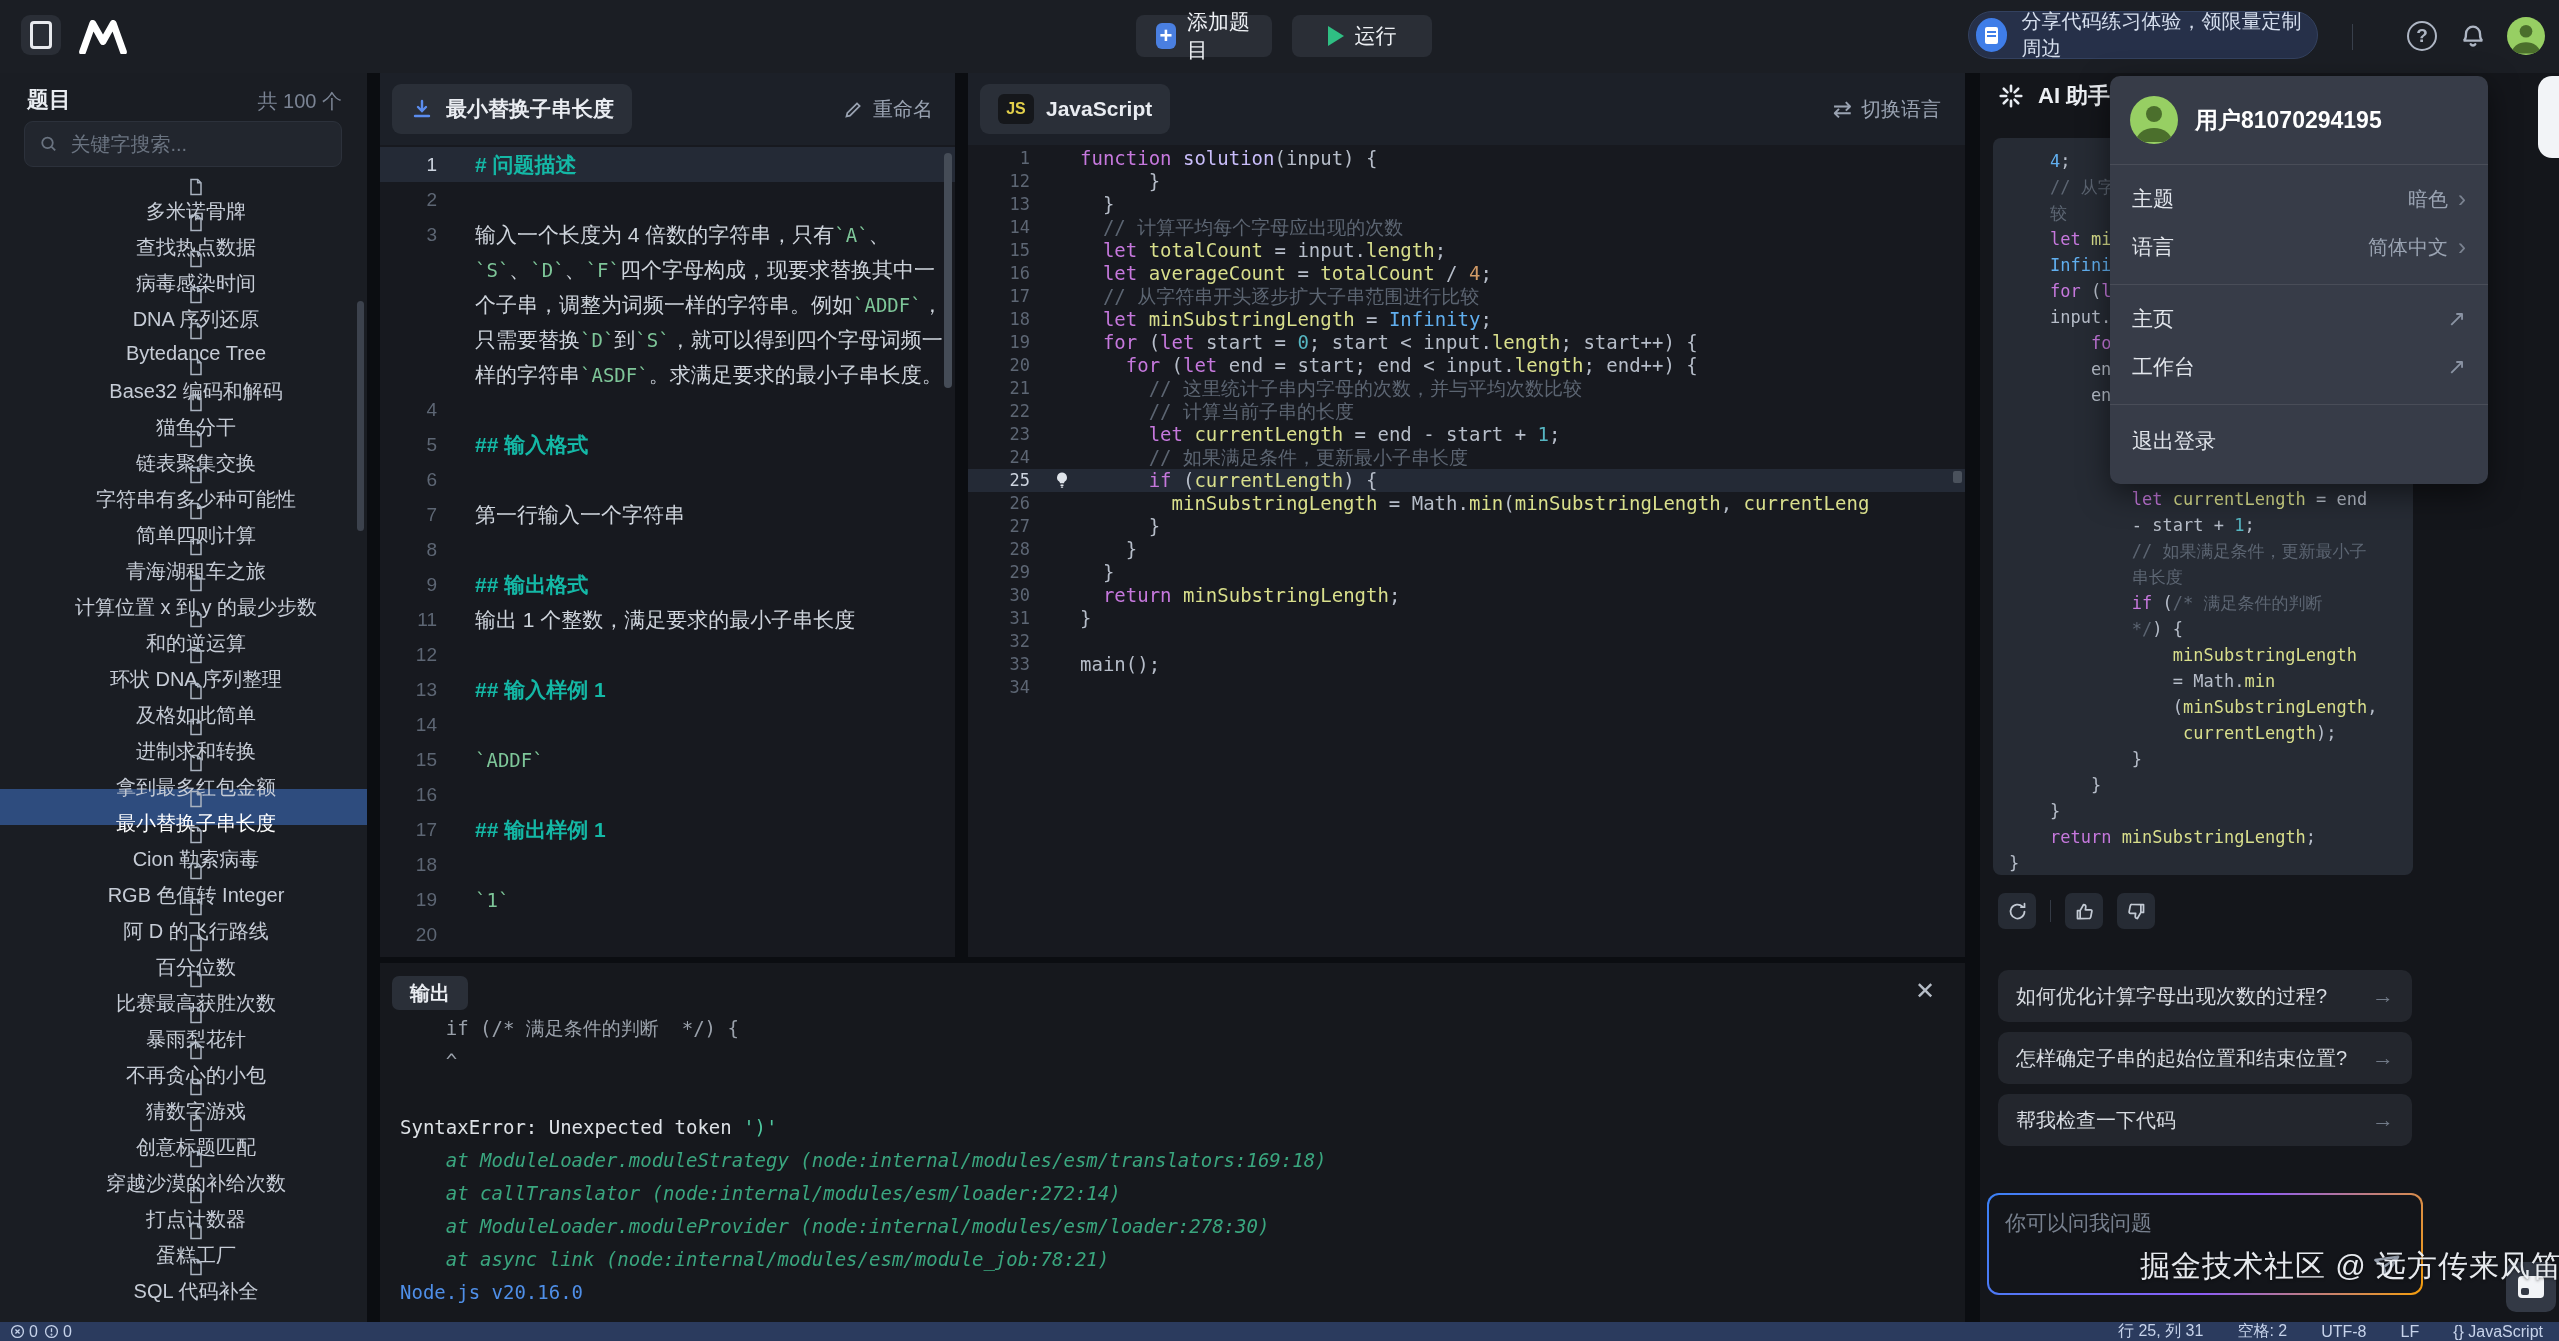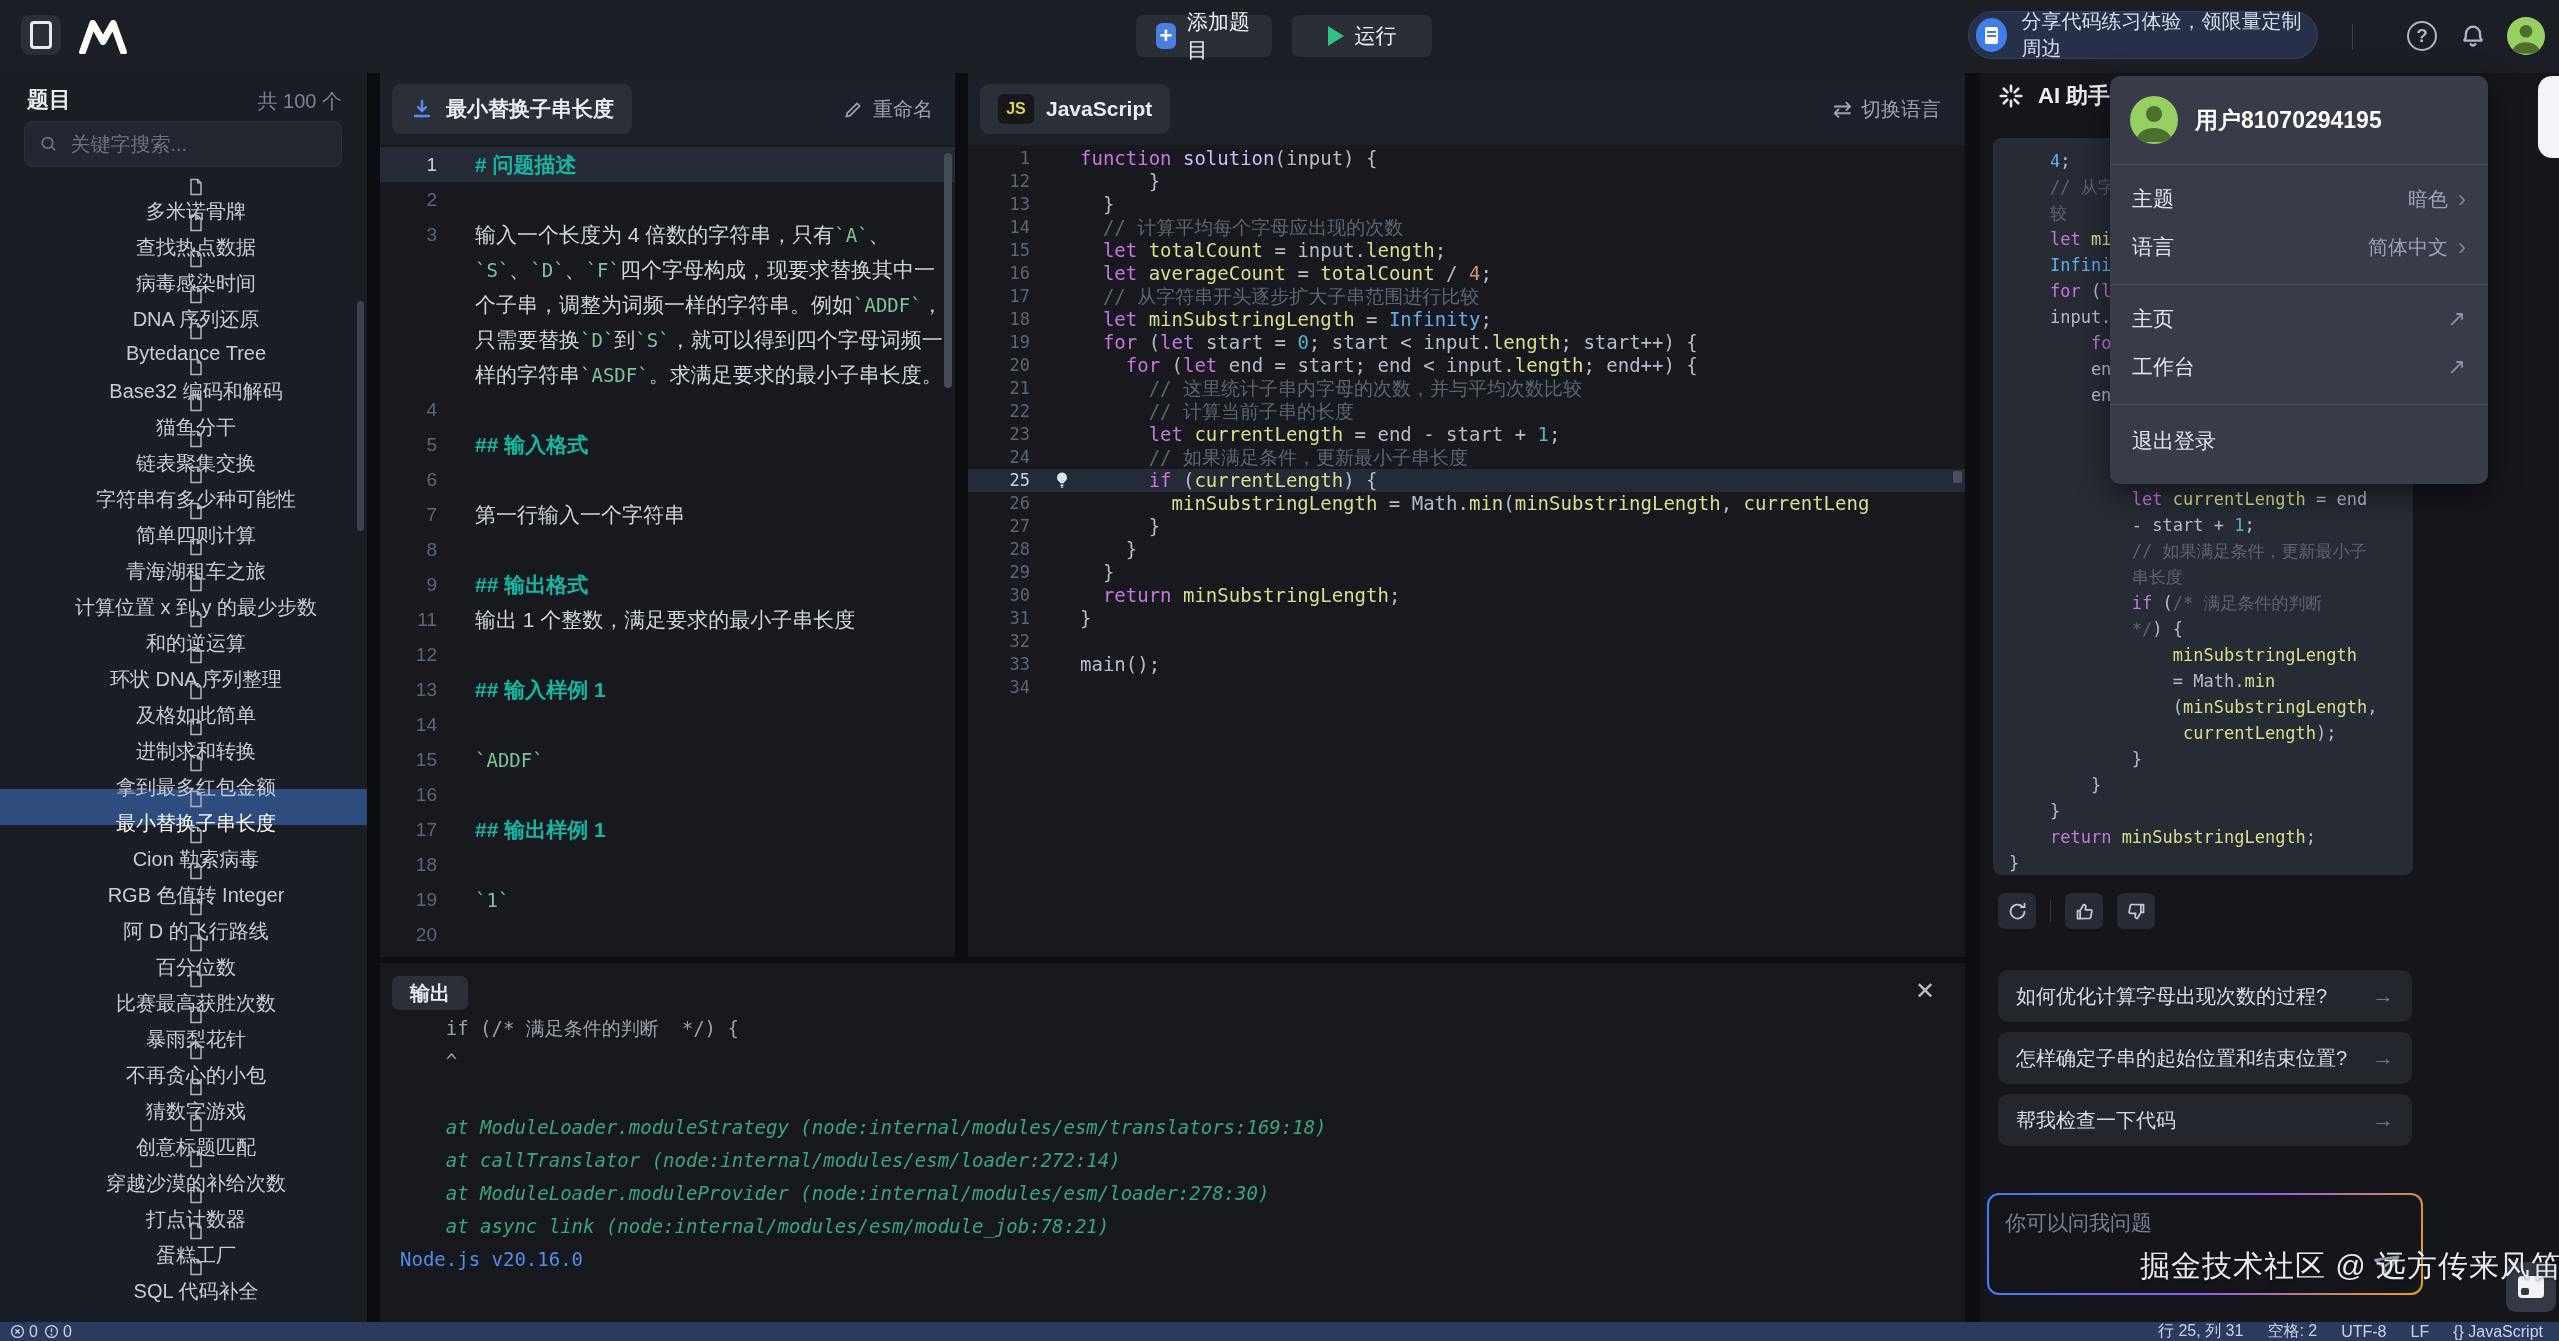--- a/index.html
+++ b/index.html
@@ -144,21 +144,21 @@
   .corner-btn{position:absolute;left:2506px;top:1262px;width:50px;height:50px;border-radius:10px;background:#333945;
               display:flex;align-items:center;justify-content:center;z-index:30;cursor:pointer;}
   .corner-glyph{width:26px;height:22px;background:#f2f4f7;border-radius:4px;position:relative;}
   .corner-glyph:before{content:"";position:absolute;left:3px;bottom:3px;width:8px;height:7px;background:#333945;border-radius:2px;}
 
   
   .statusbar{position:absolute;left:0;top:1322px;width:2559px;height:19px;background:#2b3b5e;display:flex;
              align-items:center;font-size:16px;color:#c7d3ea;}
   .st-left{display:flex;align-items:center;gap:6px;padding-left:10px;}
   .st-prob{display:flex;align-items:center;gap:4px;}
-  .st-right{margin-left:auto;display:flex;align-items:center;gap:24px;padding-right:16px;}
+  .st-right{margin-left:auto;display:flex;align-items:center;gap:34px;padding-right:16px;}
 </style>
 </head>
 <body>
 
 <div class="app">
 
   <div class="topbar">
     <div class="menu-btn">
         <div class="menu-glyph"></div>
       </div>
@@ -754,20 +754,23 @@
         <div class="crow">
           <span class="cline"><span class="tk-dim">    if (/* 满足条件的判断  */) {</span></span>
         </div>
         <div class="crow">
           <span class="cline"><span class="tk-dim">    ^</span></span>
         </div>
         <div class="crow">
           <span class="cline"></span>
         </div>
         <div class="crow">
+          <span class="cline"><span class="tk-opln">SyntaxError: Unexpected token </span><span class="tk-oq">')'</span></span>
+        </div>
+        <div class="crow">
           <span class="cline"><span class="tk-trace">    at ModuleLoader.moduleStrategy (node:internal/modules/esm/translators:169:18)</span></span>
         </div>
         <div class="crow">
           <span class="cline"><span class="tk-trace">    at callTranslator (node:internal/modules/esm/loader:272:14)</span></span>
         </div>
         <div class="crow">
           <span class="cline"><span class="tk-trace">    at ModuleLoader.moduleProvider (node:internal/modules/esm/loader:278:30)</span></span>
         </div>
         <div class="crow">
           <span class="cline"><span class="tk-trace">    at async link (node:internal/modules/esm/module_job:78:21)</span></span>

